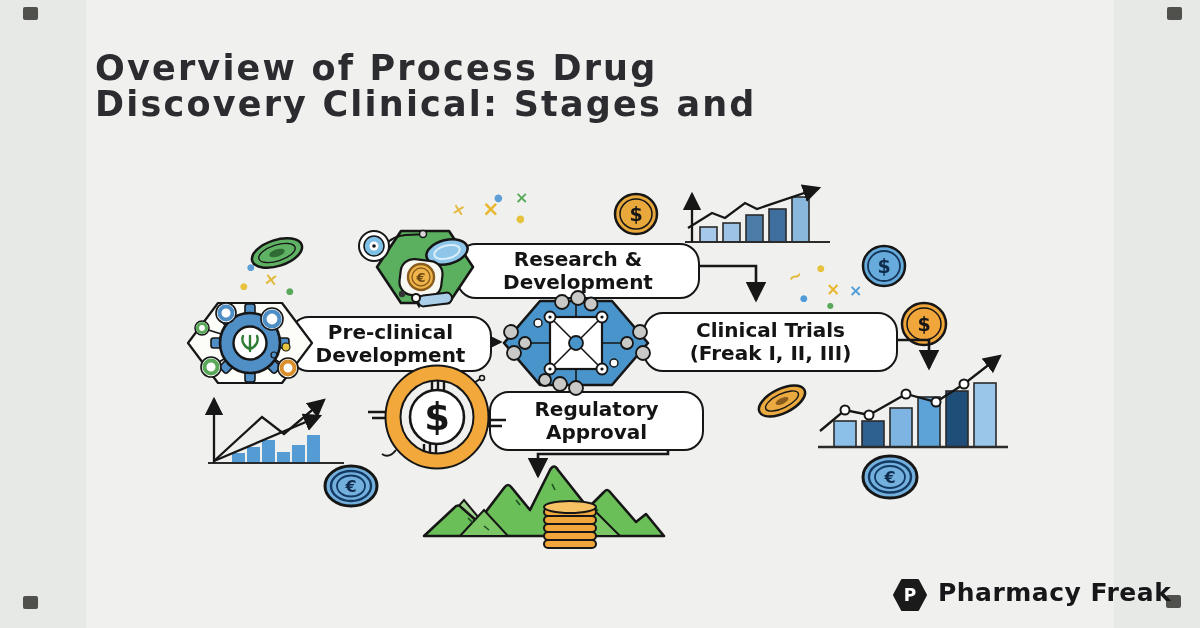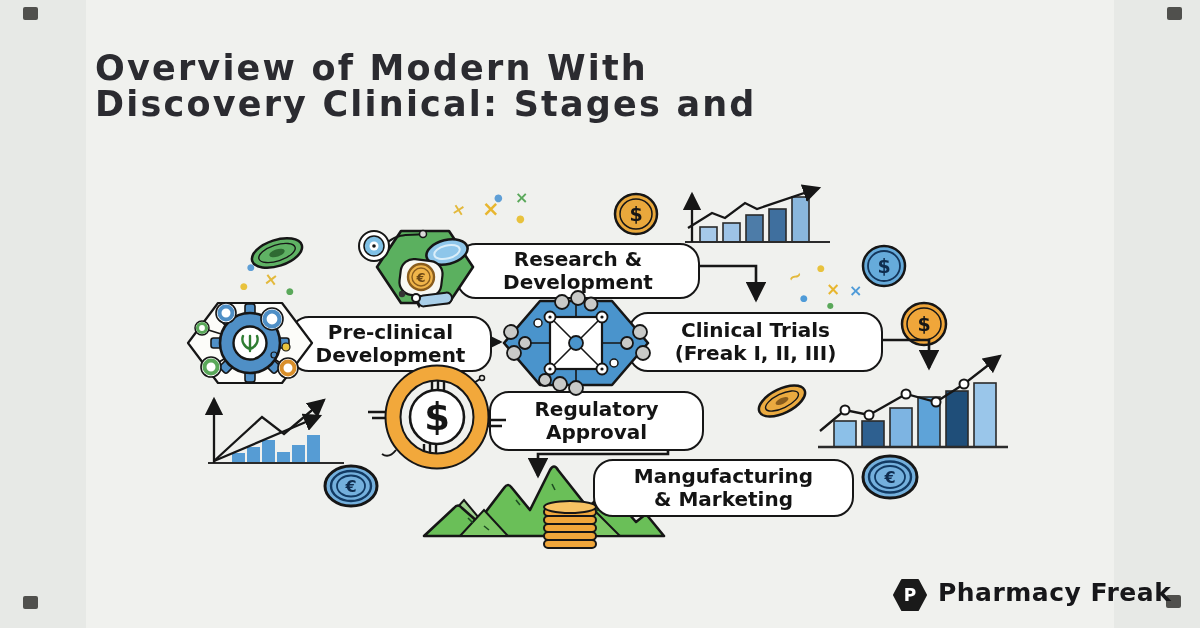--- a/index.html
+++ b/index.html
@@ -30,21 +30,21 @@
 <div class="canvas">
 
   <div class="abs center-panel"></div>
 
   <div class="abs corner" style="left:23px;top:7px"></div>
   <div class="abs corner" style="left:1167px;top:7px"></div>
   <div class="abs corner" style="left:23px;top:596px"></div>
   <div class="abs corner" style="left:1166px;top:595px"></div>
 
   <div class="abs title">
-    <span>Overview of Modern With</span>
+    <span>Overview of Process Drug</span>
     <span>Discovery Clinical: Stages and</span>
   </div>
 
   <svg id="chart-top-right" class="abs z2" style="left:678px;top:182px" width="162" height="66" viewBox="0 0 162 66">
     <rect x="22" y="45" width="17" height="15" fill="#a6c9e9" stroke="#2a2a2a" stroke-width="1.6"></rect>
       <rect x="45" y="41" width="17" height="19" fill="#9dc3e6" stroke="#2a2a2a" stroke-width="1.6"></rect>
       <rect x="68" y="33" width="17" height="27" fill="#4d7ca8" stroke="#2a2a2a" stroke-width="1.6"></rect>
       <rect x="91" y="27" width="17" height="33" fill="#3f6f9e" stroke="#2a2a2a" stroke-width="1.6"></rect>
       <rect x="114" y="15" width="17" height="45" fill="#8ab7dc" stroke="#2a2a2a" stroke-width="1.6"></rect>
       <g class="over">
@@ -167,31 +167,27 @@
   </svg>
 
   <div class="abs box" style="left:456px;top:243px;width:240px;height:52px">
     <span>Research &amp;</span>
     <span>Development</span>
   </div>
   <div class="abs box" style="left:289px;top:316px;width:199px;height:52px">
     <span>Pre-clinical</span>
     <span>Development</span>
   </div>
-  <div class="abs box" style="left:628px;top:312px;width:251px;height:56px">
+  <div class="abs box" style="left:643px;top:312px;width:251px;height:56px">
     <span>Clinical Trials</span>
     <span>(Freak I, II, III)</span>
   </div>
   <div class="abs box" style="left:489px;top:391px;width:211px;height:56px">
     <span>Regulatory</span>
     <span>Approval</span>
-  </div>
-  <div class="abs box" style="left:593px;top:459px;width:257px;height:54px">
-    <span>Mangufacturing</span>
-    <span>&amp; Marketing</span>
   </div>
 
   <svg class="abs z7" style="left:350px;top:220px" width="132" height="94" viewBox="0 0 132 94">
     <polygon points="27,47 51,11 99,11 123,47 99,83 51,83" fill="#5bb05f" stroke="#161616" stroke-width="2.6" stroke-linejoin="round"></polygon>
     <path d="M38,22 C50,12 62,16 72,14" stroke="#161616" stroke-width="2" fill="none"></path>
     <circle cx="73" cy="14" r="3.5" fill="#d9d9d9" stroke="#161616" stroke-width="1.5"></circle>
     <circle cx="24" cy="26" r="15" fill="#fff" stroke="#161616" stroke-width="2"></circle>
     <circle cx="24" cy="26" r="10" fill="#7fc0e6" stroke="#161616" stroke-width="1.5"></circle>
     <circle cx="24" cy="26" r="4.5" fill="#fff"></circle>
     <circle cx="24" cy="26" r="1.8" fill="#161616"></circle>

